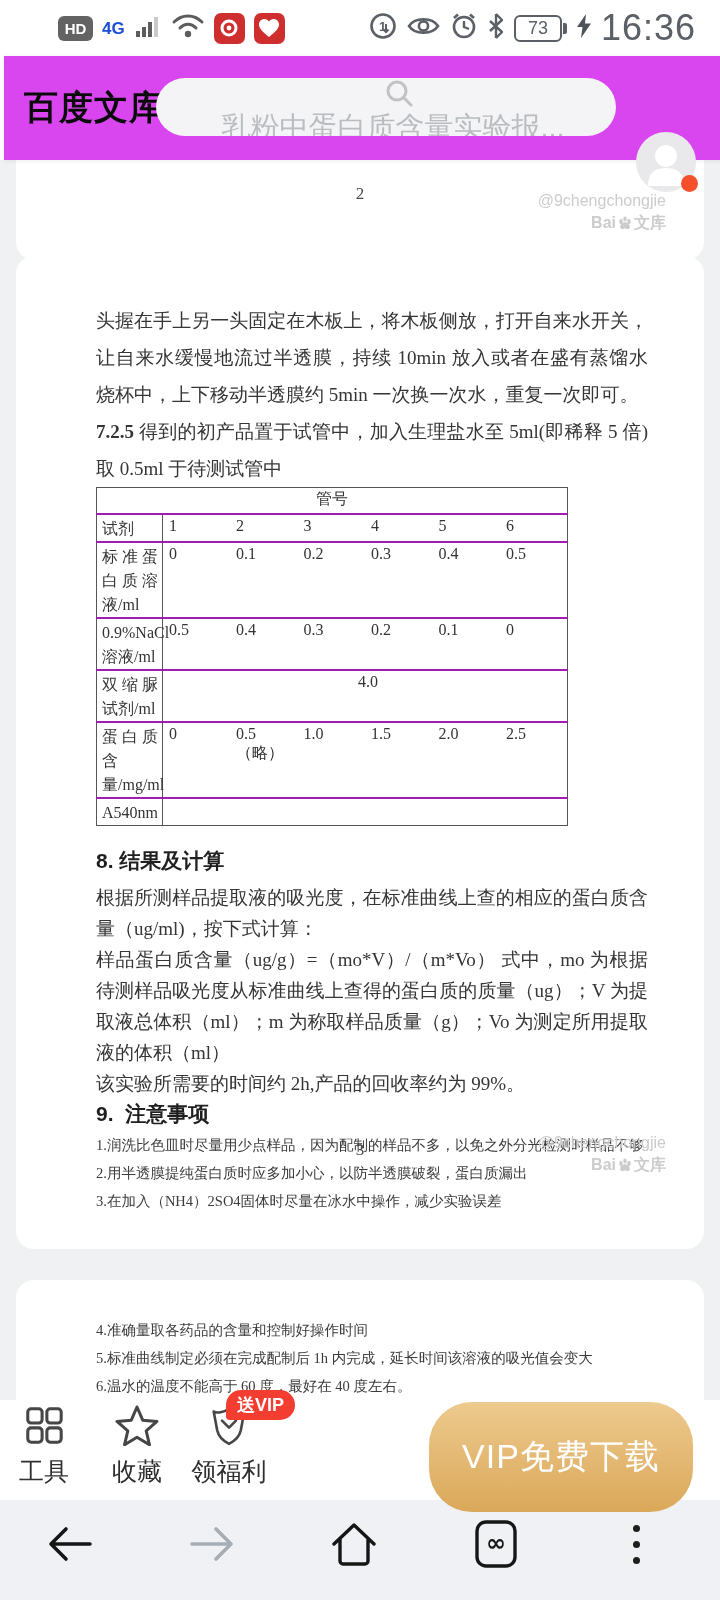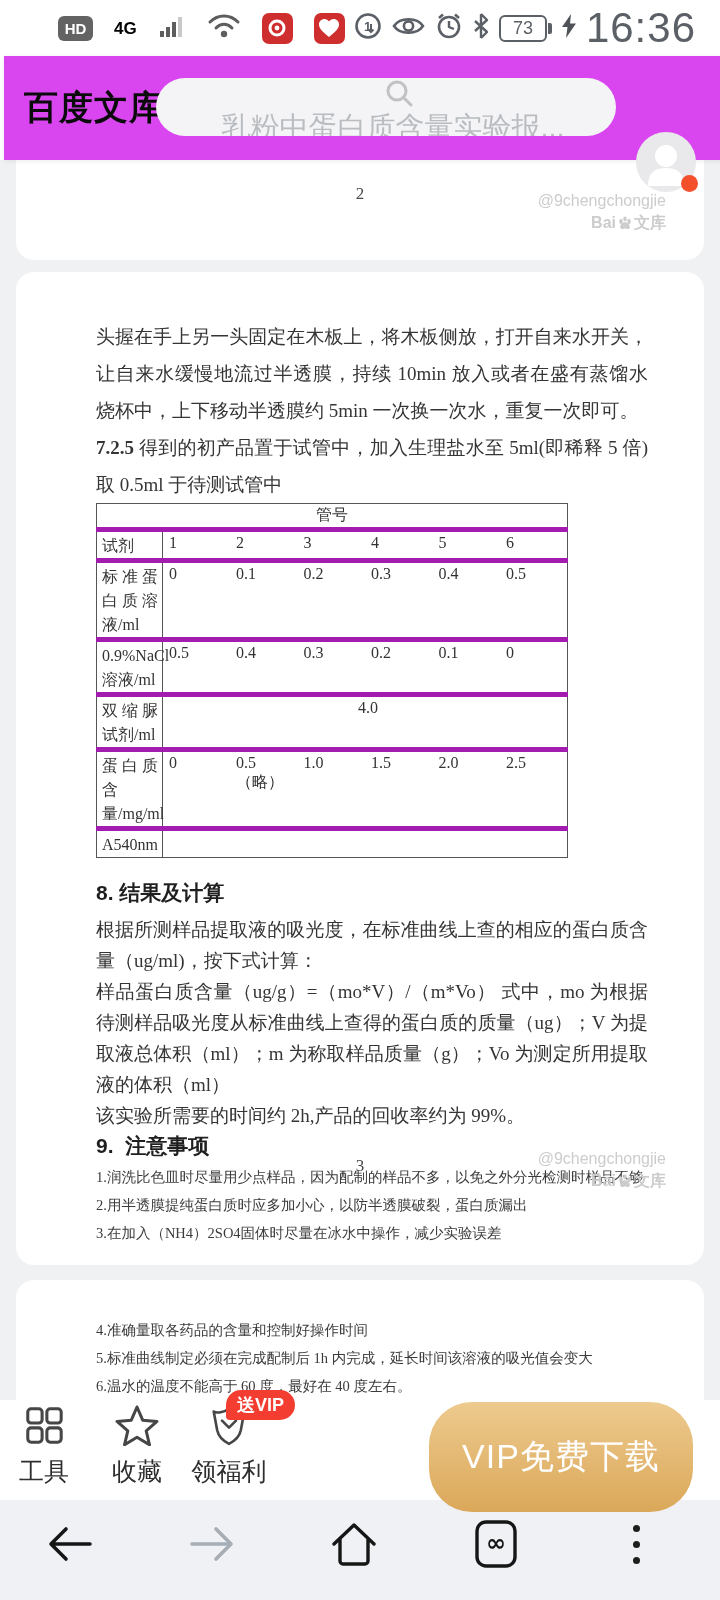--- a/index.html
+++ b/index.html
@@ -4,66 +4,66 @@
 <style>
   * { margin:0; padding:0; box-sizing:border-box; }
   html,body { background:#ddd; }
   .screen {
     position:relative; width:720px; height:1600px; margin:0 auto;
     background:#fff; overflow:hidden;
     font-family:"Liberation Sans","DejaVu Sans",sans-serif;
   }
   
   .statusbar { position:absolute; left:0; top:0; width:720px; height:56px; background:#fff; }
-  .sb-left { position:absolute; left:58px; top:0; height:56px; display:flex; align-items:center; gap:21px; }
+  .sb-left { position:absolute; left:58px; top:0; height:56px; display:flex; align-items:center; gap:9px; }
   .sb-right { position:absolute; right:24px; top:0; height:56px; display:flex; align-items:center; gap:10px; }
   .hd-badge { width:35px; height:25px; background:#636363; border-radius:6px; color:#fff;
     font-size:15px; font-weight:700; display:flex; align-items:center; justify-content:center; }
-  .net-type { font-size:17px; font-weight:700; color:#000000; line-height:1; }
+  .net-type { font-size:17px; font-weight:700; color:#1d4ed8; line-height:1; }
   .app-ico { width:31px; height:31px; border-radius:7px; background:#cf2e2e; color:#fff;
     display:flex; align-items:center; justify-content:center; font-size:17px; }
   .battery { display:flex; align-items:center; }
   .batt-body { width:48px; height:27px; border:2px solid #5b5f66; border-radius:6px; color:#5b5f66;
     font-size:18px; display:flex; align-items:center; justify-content:center; }
   .batt-nub { width:4px; height:11px; background:#5b5f66; border-radius:0 2px 2px 0; margin-left:1px; }
-  .sb-time { font-size:42px; color:#5b5f66; letter-spacing:1px; }
+  .sb-time { font-size:36px; color:#5b5f66; letter-spacing:1px; }
   
   .header { position:absolute; left:4px; top:56px; width:720px; height:104px; background:#d946ef;
     box-shadow:0 1px 5px rgba(0,0,0,.08); z-index:5; }
   .logo { position:absolute; left:20px; top:0; height:104px; display:flex; align-items:center;
     font-size:34px; font-weight:700; color:#0a0a0a; letter-spacing:1px; }
   .searchbar { position:absolute; left:152px; top:22px; width:460px; height:58px; background:#f4f4f6;
     border-radius:29px; display:flex; align-items:center;flex-direction:column; }
   .search-ph { font-size:29px; color:#b9bcc0; margin-left:14px; white-space:nowrap; overflow:hidden; }
   .avatar { position:absolute; left:632px; top:76px; width:60px; height:60px; border-radius:50%;
     background:#e9e9eb; overflow:visible; }
   .avatar-badge { position:absolute; right:-2px; bottom:0px; width:17px; height:17px; border-radius:50%;
     background:#f4502c; }
   
   .content { position:absolute; left:0; top:160px; width:720px; height:1240px; background:#f0f1f3; overflow:hidden; }
   .card { position:absolute; left:16px; width:688px; background:#fff; }
   .card-p2 { top:0; height:100px; border-radius:0 0 18px 18px; }
-  .card-p3 { top:112px; height:993px; border-radius:18px; padding:46px 56px 0 80px; }
+  .card-p3 { top:96px; height:993px; border-radius:18px; padding:46px 56px 0 80px; }
   .card-p4 { top:1120px; height:300px; border-radius:18px 18px 0 0; padding:36px 56px 0 80px; }
   .pagenum { position:absolute; left:0; right:0; text-align:center; font-size:17px; color:#4a4a4a;
     font-family:"Liberation Serif","DejaVu Serif",serif; }
   .wmark { position:absolute; right:38px; text-align:right; color:#cccccc; font-size:16px; line-height:22px; }
   .wm-brand { display:flex; align-items:center; justify-content:flex-end; gap:1px; color:#cccccc; font-weight:700; }
   .doc, .doc8 { font-family:"Liberation Serif","DejaVu Serif",serif; font-size:19px; line-height:37px;
     color:#353535; text-align:justify; }
   .doc8 { line-height:31px; }
   .doc-h { font-size:21px; line-height:30px; font-weight:700; color:#1f1f1f; white-space:pre;
     font-family:"Liberation Sans","DejaVu Sans",sans-serif; }
   .h8 { margin-top:20px; } .p81 { margin-top:6px; } .h9 { margin-top:0; }
   .note { font-family:"Liberation Serif","DejaVu Serif",serif; font-size:14.5px; line-height:28px; color:#3b3b3b; }
   .n1 { margin-top:2px; }
   
   .rtable { border-collapse:collapse; width:472px; table-layout:fixed;
     font-family:"Liberation Serif","DejaVu Serif",serif; font-size:16px; color:#333; }
-  .rtable td { border-top:5px solid #a21caf; vertical-align:top; padding:2px 0 0 6px; }
+  .rtable td { border-top:2px solid #a21caf; vertical-align:top; padding:2px 0 0 6px; }
   .rtable { border:1px solid #555; }
   .rtable td.lbl { border-right:1px solid #555; text-align:justify; padding:2px 4px 0 5px; line-height:24px; }
   .rtable tr.thdr td { border-top:none; text-align:center; height:26px; padding:1px 0; }
   .rtable tr.r-sm td { height:28px; }
   .rtable tr.r-tall td { height:51px; }
   .rtable td.cspan { text-align:center; }
   
   .toolbar { position:absolute; left:0; top:1400px; width:720px; height:100px; background:#fff; z-index:6; }
   .tb-item { position:absolute; top:4px; display:flex; flex-direction:column; align-items:center; }
   .tb-label { font-size:25px; color:#2e2e2e; margin-top:5px; white-space:nowrap; }

